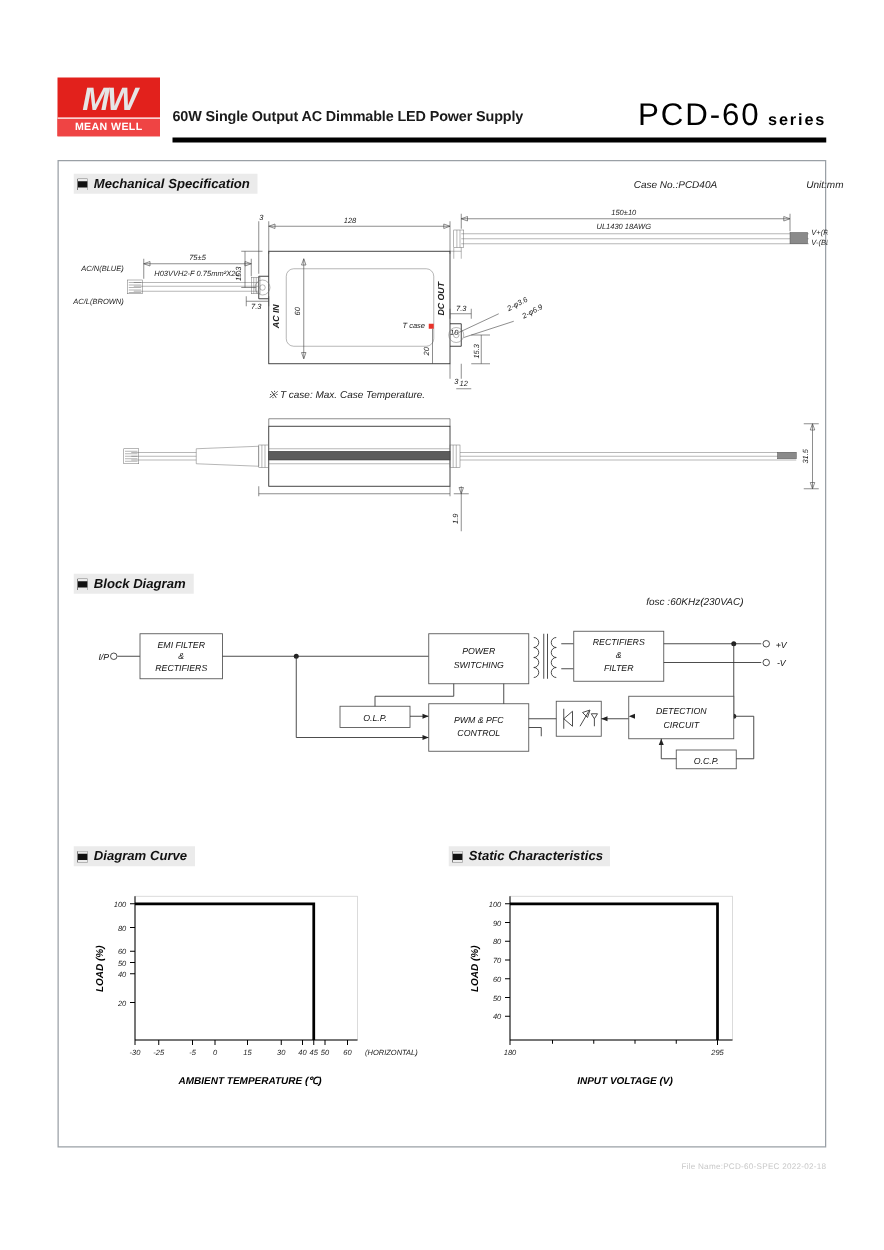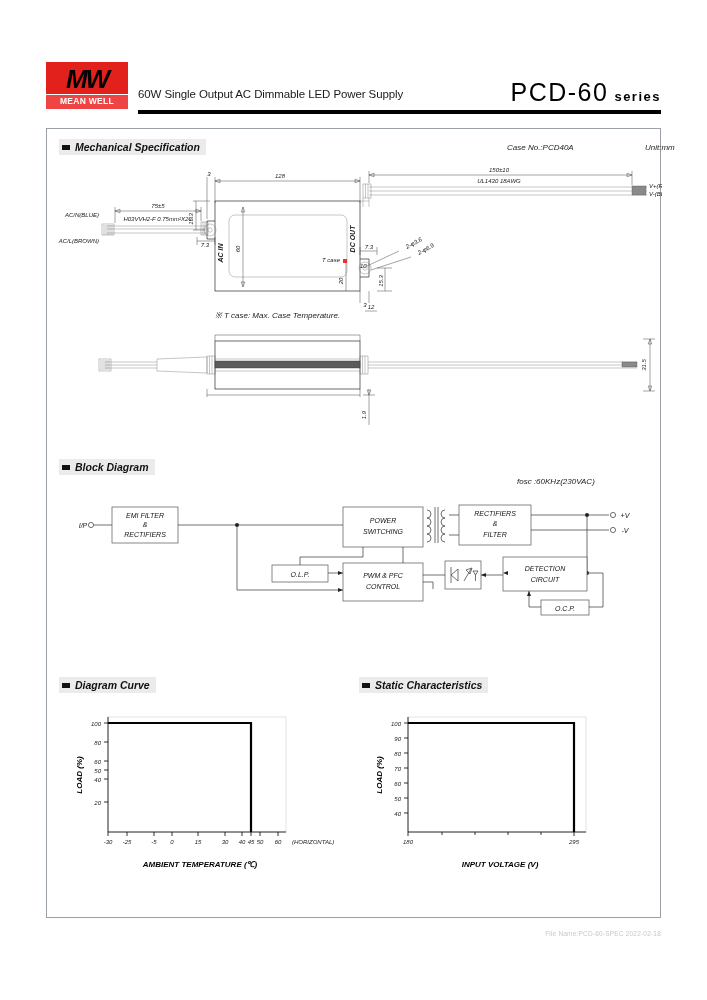--- a/index.html
+++ b/index.html
@@ -16,35 +16,35 @@
   .header { position: absolute; left: 0; top: 0; width: 707px; height: 122px; }
   .logo {
     position: absolute; left: 46px; top: 62px;
     width: 82px; height: 47px;
     background: #E2211C;
     display: flex; flex-direction: column; justify-content: flex-end; align-items: center;
   }
   .logo-mw {
     position: absolute; left: 0; top: 2px; width: 82px; height: 31px;
     display: flex; align-items: center; justify-content: center;
-    color: #000000; font-weight: bold; font-size: 26px;
+    color: #e5e5e5; font-weight: bold; font-size: 26px;
     font-family: "Liberation Sans", sans-serif;
     letter-spacing: -2px; font-style: italic;
   }
   .logo-name {
     position: relative; width: 100%; text-align: center;
     color: #ffffff; background: #ef4444;
     font-size: 8.5px; font-weight: bold; letter-spacing: .3px;
     padding-bottom: 3px;
     border-top: 1.5px solid #fff;
     padding-top: 1px;
   }
   .hdr-sub {
     position: absolute; left: 138px; top: 88px;
-    font-size: 11.5px; font-weight: normal; color: #1a1a1a;
+    font-size: 11.5px; font-weight: bold; color: #1a1a1a;
     letter-spacing: -0.1px; white-space: nowrap;
   }
   .hdr-model {
     position: absolute; right: 46px; top: 78px;
     text-align: right; white-space: nowrap;
   }
   .hdr-model .m {
     font-size: 25px; font-weight: normal; letter-spacing: 1.5px; color: #000;
   }
   .hdr-model .s {

